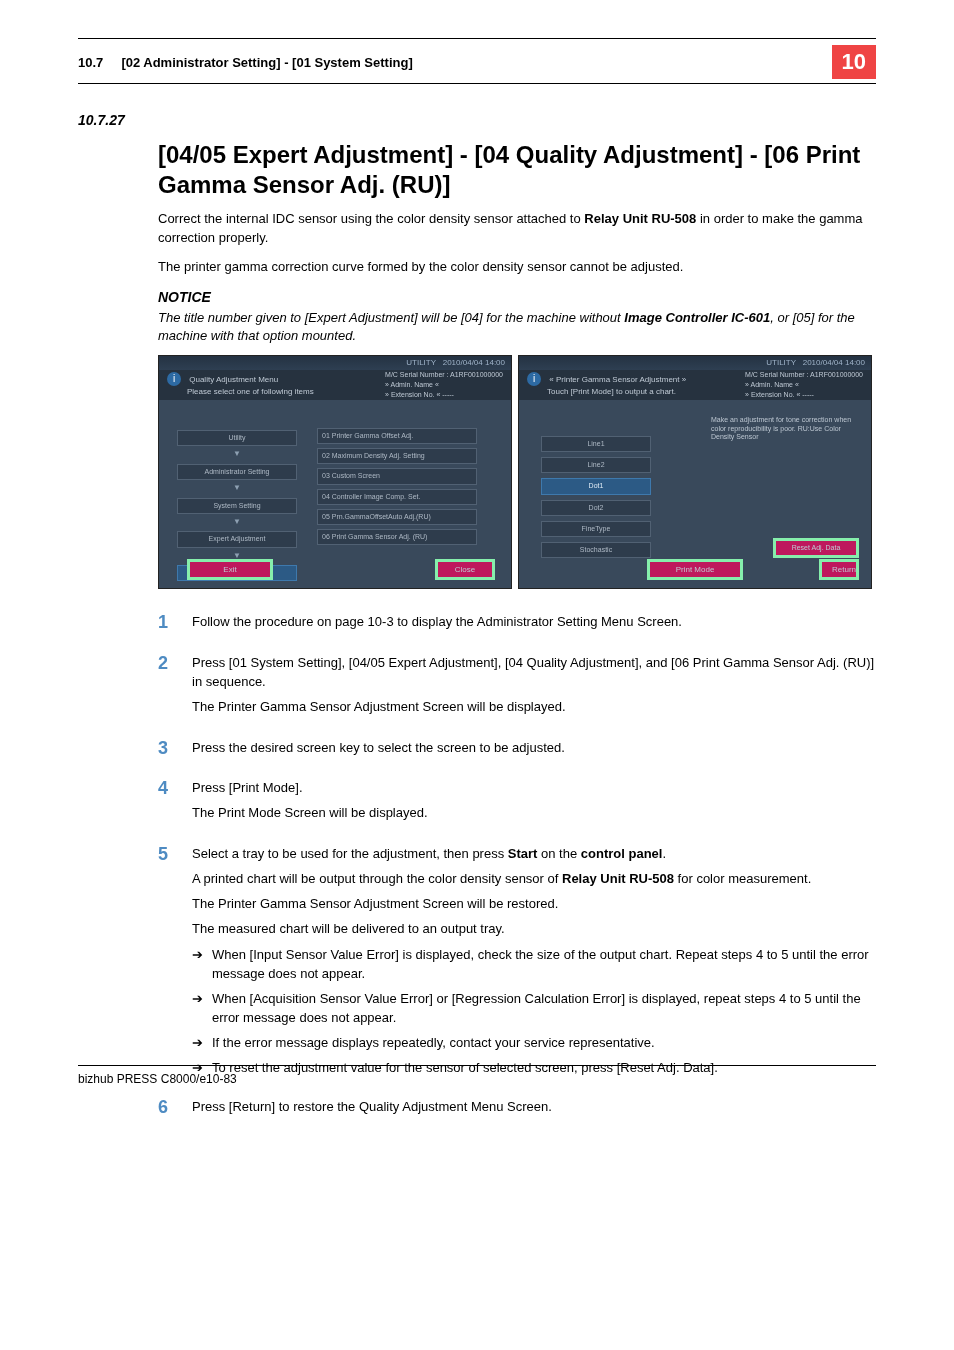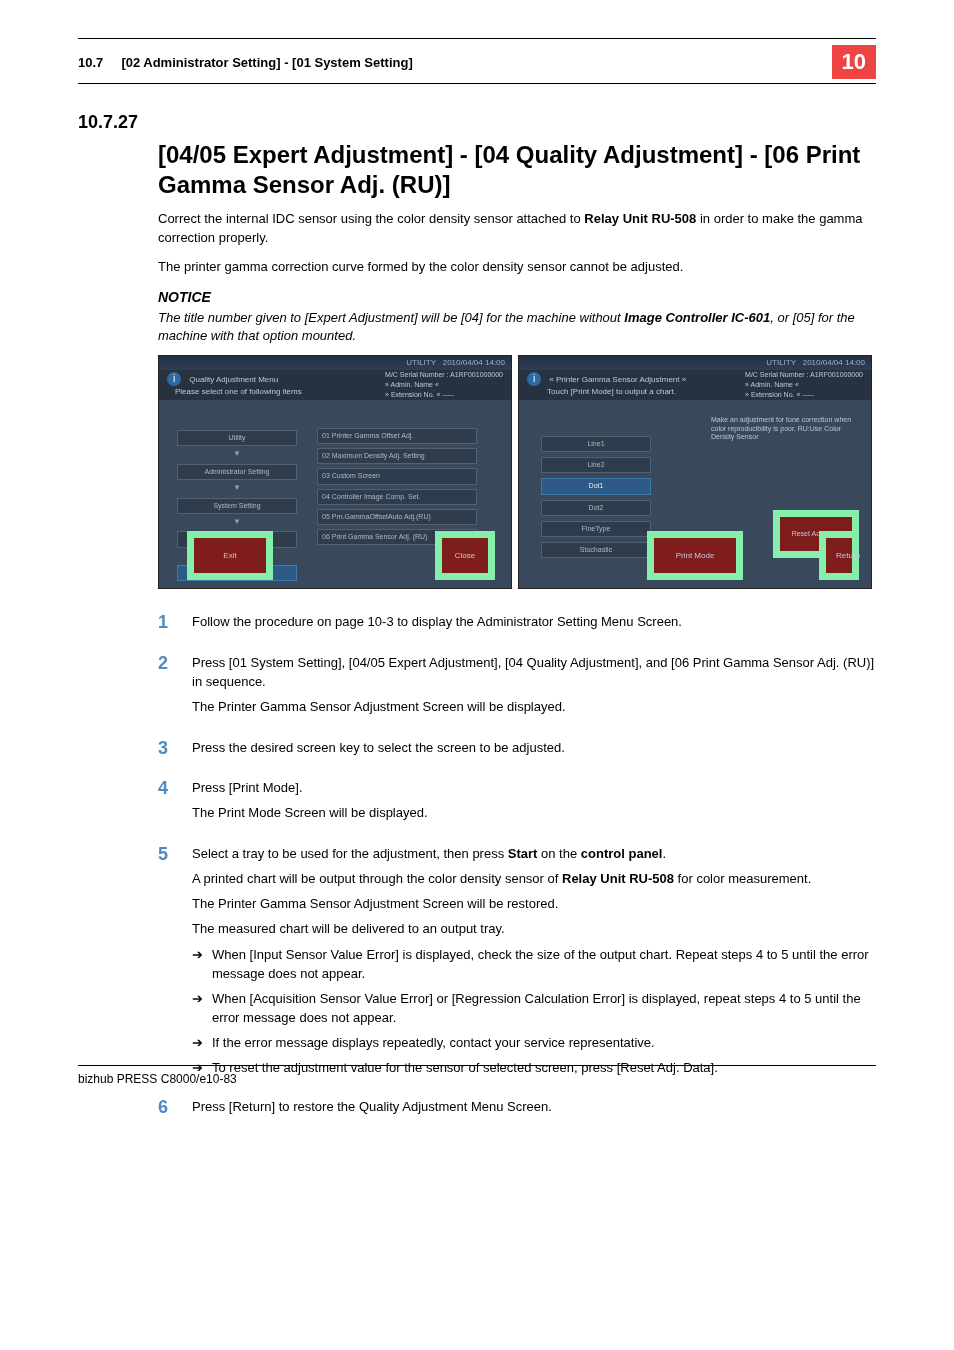--- a/index.html
+++ b/index.html
@@ -4,41 +4,41 @@
 <style>
   * { box-sizing: border-box; margin: 0; padding: 0; }
   html, body { width: 954px; height: 1350px; background: #fff; font-family: Arial, Helvetica, sans-serif; color: #000; }
   .page { width: 954px; position: relative; padding: 38px 78px 0 78px; }
   .rule-top { border-top: 1px solid #000; margin-bottom: 6px; }
   .hdr { display: flex; justify-content: space-between; align-items: center; padding-bottom: 4px; }
   .hdr-left { font-size: 13px; font-weight: bold; }
   .hdr-num { background: #ef4444; color: #fff; font-weight: bold; font-size: 22px; padding: 4px 10px; }
   .rule-bot { border-top: 1px solid #000; margin-bottom: 28px; }
   .sec { display: flex; align-items: flex-start; margin-bottom: 10px; }
-  .sec-no { width: 80px; flex: 0 0 80px; font-weight: bold; font-size: 18px; }
+  .sec-no { width: 80px; flex: 0 0 80px; font-weight: bold; font-size: 14px; font-style: italic; }
   .sec-title { font-weight: bold; font-size: 24px; line-height: 1.25; margin-top: 28px; }
   .body-col { margin-left: 80px; margin-right: 4px; font-size: 13px; line-height: 1.45; }
   .body-col p { margin-bottom: 10px; }
   .notice-label { font-weight: bold; font-style: italic; font-size: 14px; margin-bottom: 2px; }
   .notice-text { font-style: italic; font-size: 13px; line-height: 1.4; margin-bottom: 12px; }
   .notice-text .b { font-weight: bold; }
   .shots { display: flex; gap: 6px; margin-bottom: 24px; align-items: flex-end; }
   .shot { flex: 1; background: #3a4a5c; border: 1px solid #222; height: 234px; position: relative; color: #cfd7e0; font-size: 8px; }
   .shot .top { height: 14px; background: linear-gradient(#243242,#2e3f52); display:flex; align-items:center; justify-content:flex-end; padding:0 6px; color:#9fb3c9; }
   .shot .title-bar { height: 30px; background:#26323f; display:flex; align-items:center; padding:0 8px; justify-content:space-between; }
   .shot .title-bar .itxt { font-size:8px; color:#bfc9d4; }
   .shot .iicon { display:inline-block; width:14px; height:14px; border-radius:50%; background:#2d6aa3; color:#fff; text-align:center; line-height:14px; font-size:10px; margin-right:6px; }
   .shot .work { position:absolute; left:0; right:0; top:44px; bottom:0; background:#39495b; }
   .crumb-col { position:absolute; left:18px; top:30px; width:120px; }
   .crumb { font-size:7px; color:#aeb9c5; background:#2e3c4c; border:1px solid #516173; padding:2px 4px; margin-bottom:10px; text-align:center; }
   .crumb.active { background:#2c5a85; border-color:#3e79ad; color:#e0ebf5; }
   .chev { text-align:center; color:#8ea0b2; margin:-8px 0 4px; font-size:8px; }
   .menu-col { position:absolute; left:158px; top:28px; width:160px; }
   .mitem { font-size:7px; color:#aeb9c5; background:#2e3c4c; border:1px solid #516173; padding:2px 4px; margin-bottom:4px; }
-  .shot .btn { position:absolute; font-size:8px; padding:12px 10px; background:#7f1d1d; border:7px solid #86efac; color:#bfc9d4; }
+  .shot .btn { position:absolute; font-size:8px; padding:2px 10px; background:#be185d; border:3px solid #86efac; color:#bfc9d4; }
   .shot .btn.exit { left:28px; bottom:8px; width:86px; text-align:center; }
   .shot .btn.close { right:16px; bottom:8px; width:60px; text-align:center; }
   .scr-list { position:absolute; left:22px; top:36px; width:110px; }
   .scr-btn { font-size:7px; color:#aeb9c5; background:#2e3c4c; border:1px solid #516173; padding:2px 4px; margin-bottom:5px; text-align:center; }
   .scr-btn.alt { background:#2c5a85; border-color:#3e79ad; color:#e0ebf5; }
   .hint-box { position:absolute; left:192px; top:16px; right:14px; font-size:7px; color:#bcc6d1; line-height:1.2; }
   .btn.pm { left:50%; transform:translateX(-50%); bottom:8px; width:96px; text-align:center; }
   .btn.ret { right:12px; bottom:8px; width:40px; text-align:center; }
   .btn.reset { right:12px; bottom:30px; width:86px; text-align:center; font-size:7px; }
   .steps { margin-left: 80px; font-size: 13px; }
@@ -89,21 +89,21 @@
     <div class="shots">
 
       <div class="shot">
         <div class="top">
           <span>UTILITY</span>&nbsp;&nbsp;&nbsp;<span>2010/04/04  14:00</span>
         </div>
         <div class="title-bar">
           <div>
             <span class="iicon">i</span>
             <span class="itxt">Quality Adjustment Menu</span><br>
-            <span class="itxt" style="margin-left:8px;">Please select one of following items</span>
+            <span class="itxt" style="margin-left:20px;">Please select one of following items</span>
           </div>
           <div class="itxt" style="text-align:left;font-size:7px;">
             <div>M/C Serial Number : A1RF001000000</div>
             <div>» Admin. Name «</div>
             <div>» Extension No. «  -----</div>
           </div>
         </div>
         <div class="work">
           <div class="crumb-col">
             <div class="crumb">Utility</div>

